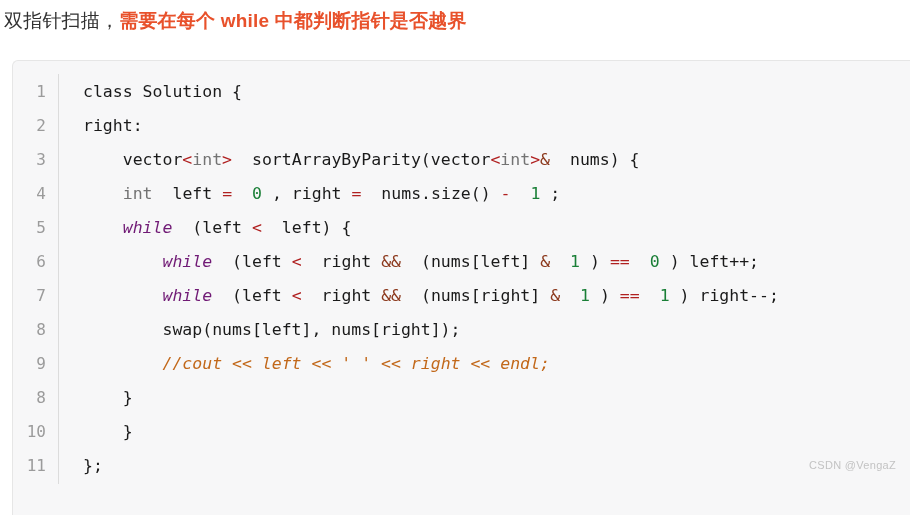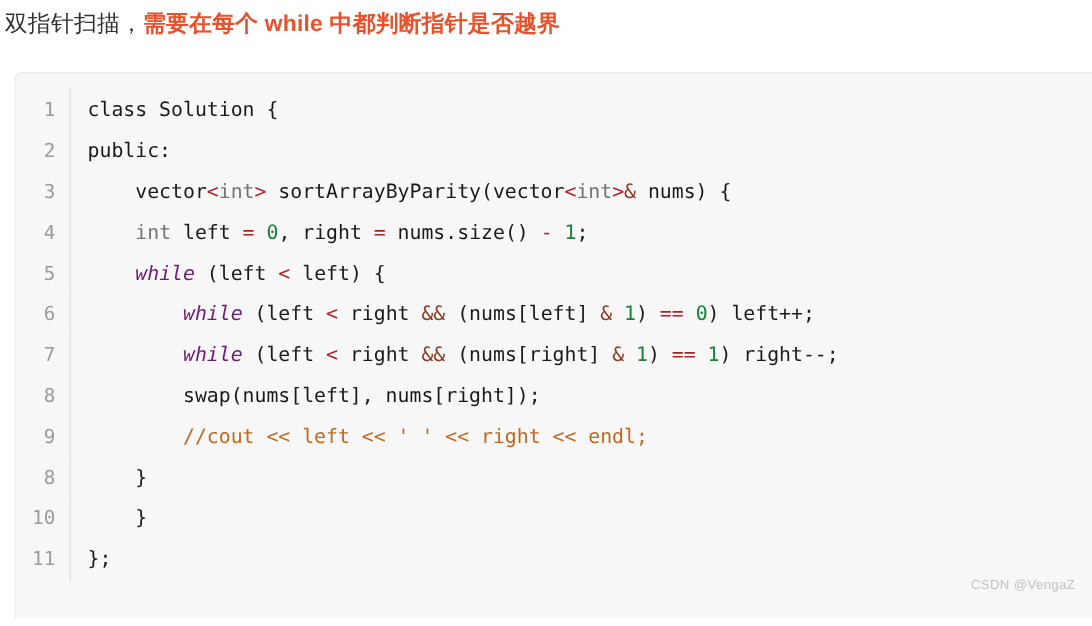--- a/index.html
+++ b/index.html
@@ -101,46 +101,46 @@
     color: #1a1a1a;
     white-space: pre;
   }
 
   
   .t-kw      { color: #701a75; font-style: italic; }            
   .t-type    { color: #737373; }            
   .t-num     { color: #1a7f37; }            
   .t-op      { color: #b02020; }            
   .t-amp     { color: #8c3a1e; }            
-  .t-comment { color: #c2681a; }
-  .t-plain   { color: #1a1a1a; }
+  .t-comment { color: #c2681a; font-style: italic; }
+  .t-plain   { color: #1a1a1a; margin-left: 10px; }
 
   
   .watermark {
     position: absolute;
     right: 14px;
-    bottom: 0;
+    bottom: 23px;
     font-size: 11px;
     color: #c3c3c3;
     font-family: "Liberation Sans", "DejaVu Sans", sans-serif;
     letter-spacing: 0.3px;
     user-select: none;
   }
 </style>
 </head>
 <body>
 
 <div class="page">
 
   <div class="heading"><span class="plain">双指针扫描，</span><span class="accent">需要在每个 while 中都判断指针是否越界</span></div>
 
   <div class="code-block">
     <div class="code-inner" id="code-inner">
         <div class="code-row"><div class="ln">1</div><div class="src"><span class="t-plain">class Solution {</span></div></div>
-        <div class="code-row"><div class="ln">2</div><div class="src"><span class="t-plain">public:</span></div></div>
+        <div class="code-row"><div class="ln">2</div><div class="src"><span class="t-plain">right:</span></div></div>
         <div class="code-row"><div class="ln">3</div><div class="src"><span class="t-plain">    vector</span><span class="t-op">&lt;</span><span class="t-type">int</span><span class="t-op">&gt;</span><span class="t-plain"> sortArrayByParity(vector</span><span class="t-op">&lt;</span><span class="t-type">int</span><span class="t-op">&gt;</span><span class="t-amp">&amp;</span><span class="t-plain"> nums) {</span></div></div>
         <div class="code-row"><div class="ln">4</div><div class="src"><span class="t-plain">    </span><span class="t-type">int</span><span class="t-plain"> left </span><span class="t-op">=</span><span class="t-plain"> </span><span class="t-num">0</span><span class="t-plain">, right </span><span class="t-op">=</span><span class="t-plain"> nums.size() </span><span class="t-op">-</span><span class="t-plain"> </span><span class="t-num">1</span><span class="t-plain">;</span></div></div>
         <div class="code-row"><div class="ln">5</div><div class="src"><span class="t-plain">    </span><span class="t-kw">while</span><span class="t-plain"> (left </span><span class="t-op">&lt;</span><span class="t-plain"> left) {</span></div></div>
         <div class="code-row"><div class="ln">6</div><div class="src"><span class="t-plain">        </span><span class="t-kw">while</span><span class="t-plain"> (left </span><span class="t-op">&lt;</span><span class="t-plain"> right </span><span class="t-amp">&amp;&amp;</span><span class="t-plain"> (nums[left] </span><span class="t-amp">&amp;</span><span class="t-plain"> </span><span class="t-num">1</span><span class="t-plain">) </span><span class="t-op">==</span><span class="t-plain"> </span><span class="t-num">0</span><span class="t-plain">) left++;</span></div></div>
         <div class="code-row"><div class="ln">7</div><div class="src"><span class="t-plain">        </span><span class="t-kw">while</span><span class="t-plain"> (left </span><span class="t-op">&lt;</span><span class="t-plain"> right </span><span class="t-amp">&amp;&amp;</span><span class="t-plain"> (nums[right] </span><span class="t-amp">&amp;</span><span class="t-plain"> </span><span class="t-num">1</span><span class="t-plain">) </span><span class="t-op">==</span><span class="t-plain"> </span><span class="t-num">1</span><span class="t-plain">) right--;</span></div></div>
         <div class="code-row"><div class="ln">8</div><div class="src"><span class="t-plain">        swap(nums[left], nums[right]);</span></div></div>
         <div class="code-row"><div class="ln">9</div><div class="src"><span class="t-plain">        </span><span class="t-comment">//cout &lt;&lt; left &lt;&lt; ' ' &lt;&lt; right &lt;&lt; endl;</span></div></div>
         <div class="code-row"><div class="ln">8</div><div class="src"><span class="t-plain">    }</span></div></div>
         <div class="code-row"><div class="ln">10</div><div class="src"><span class="t-plain">    }</span></div></div>
         <div class="code-row"><div class="ln">11</div><div class="src"><span class="t-plain">};</span></div></div>

